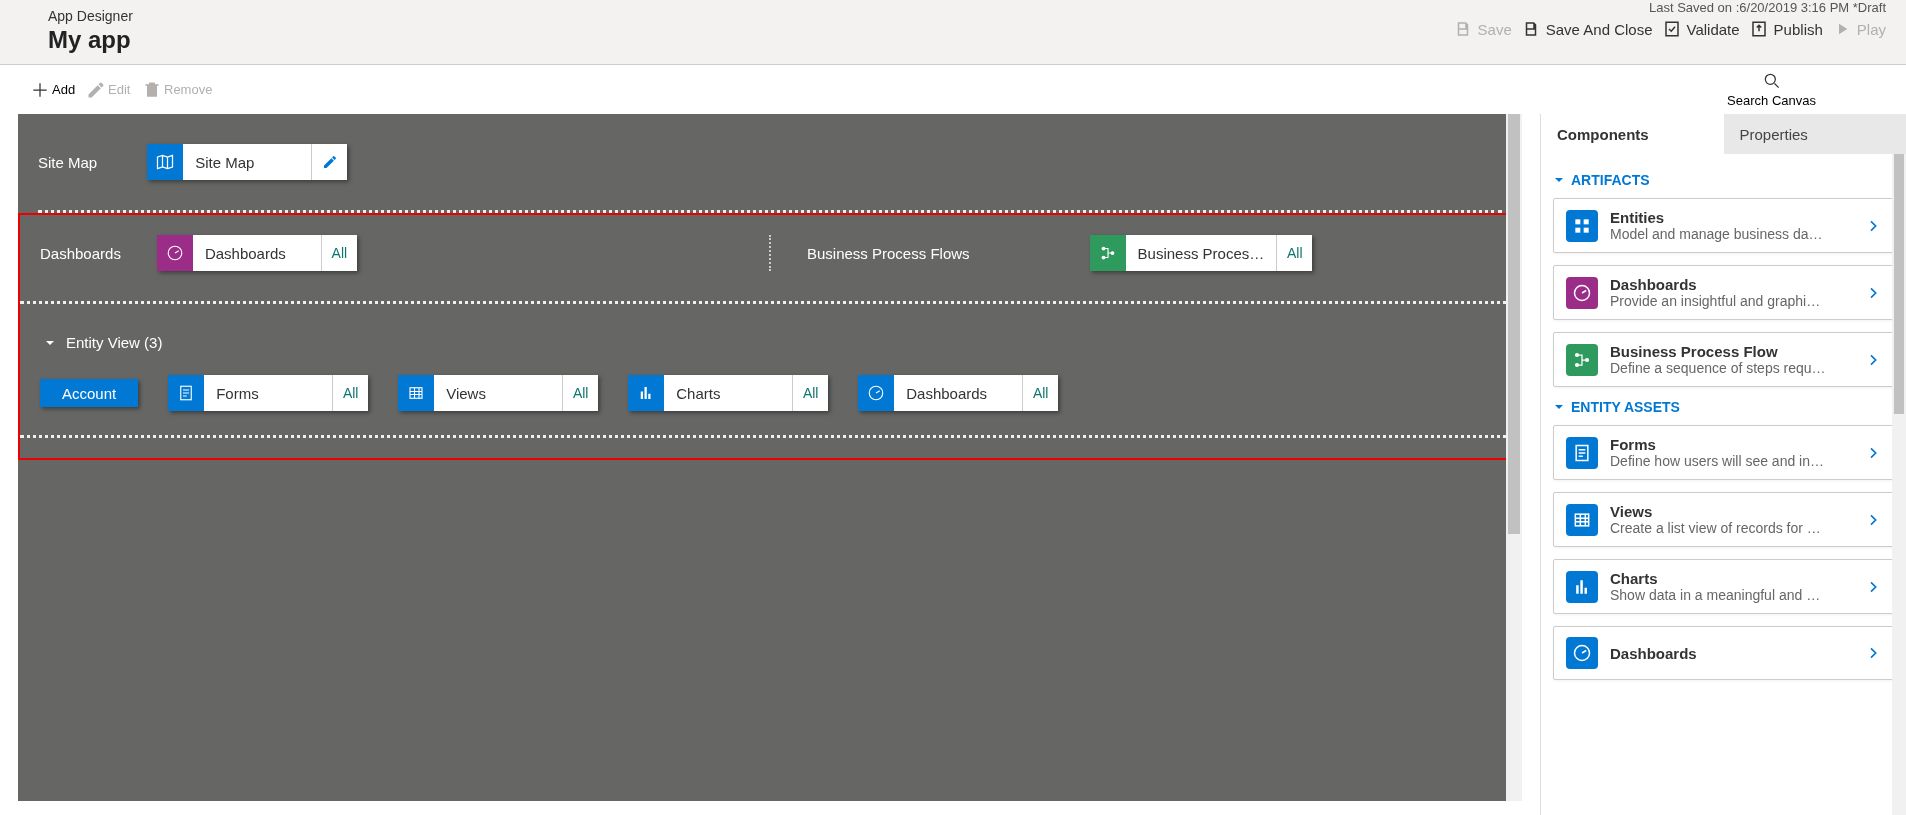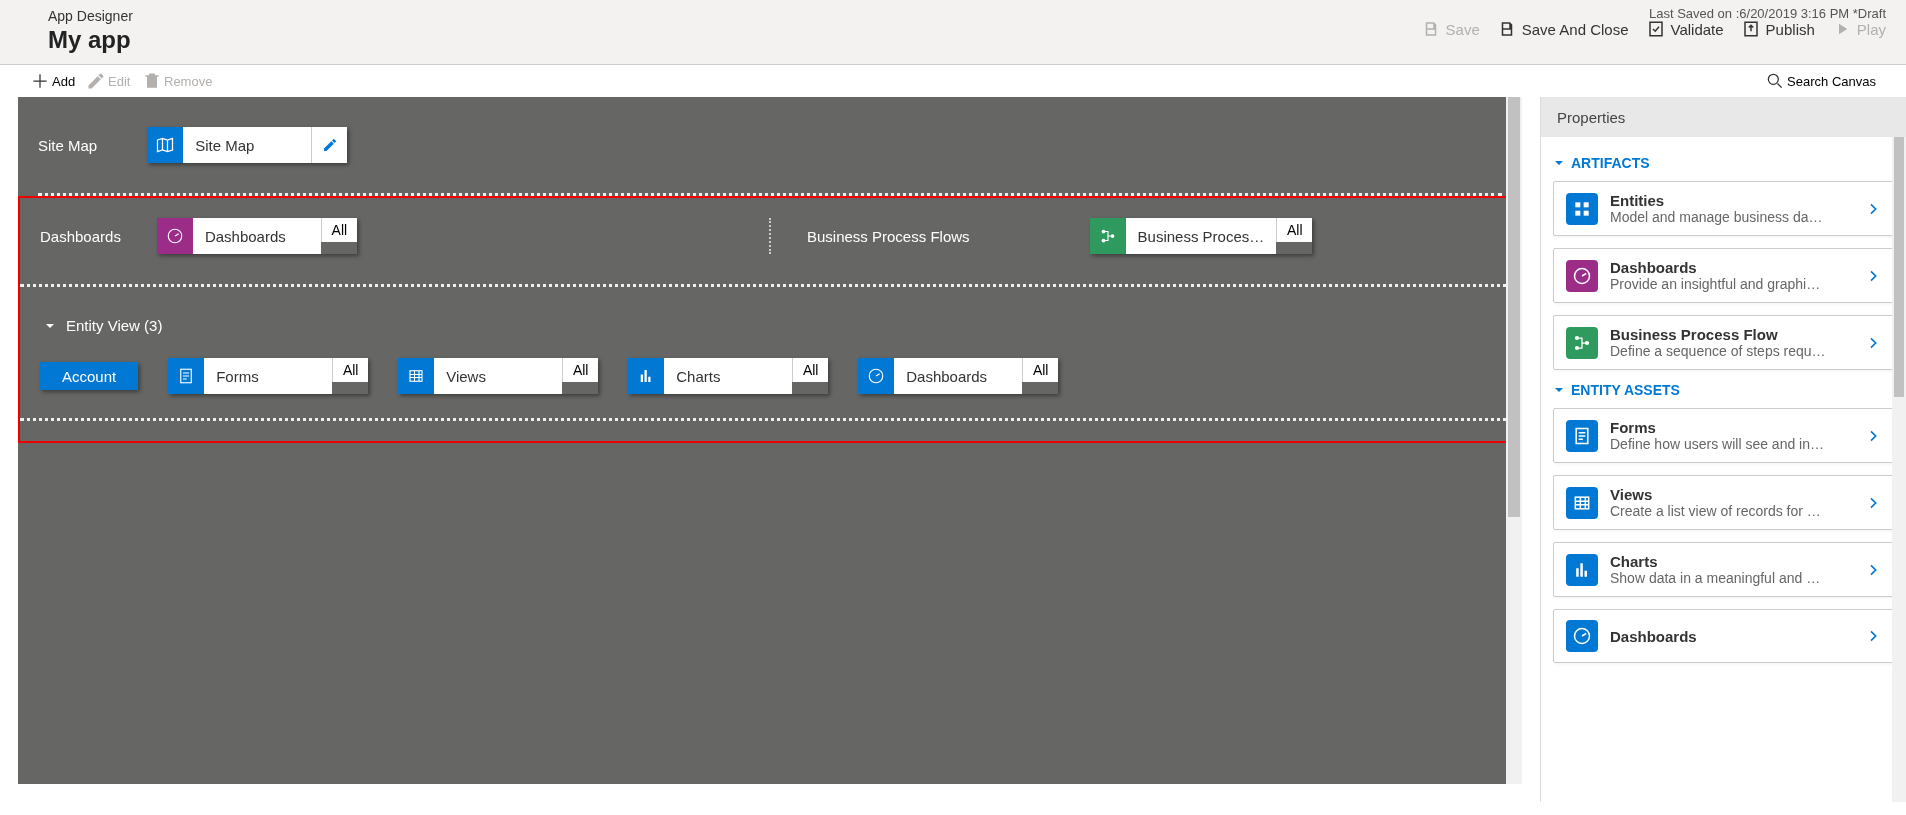--- a/index.html
+++ b/index.html
@@ -3,54 +3,54 @@
 <meta charset="utf-8">
 <style>
 * { box-sizing: border-box; margin: 0; padding: 0; font-family: "Segoe UI", sans-serif; }
 body { background: #fff; width: 1906px; height: 815px; overflow: hidden; }
 
 
 .header { background: #f3f2f1; border-bottom: 1px solid #ccc; padding: 8px 20px 10px; position: relative; }
 .header-top { display: flex; justify-content: space-between; align-items: flex-start; margin-left: 28px; }
 .app-designer-label { font-size: 14px; color: #333; }
 .app-title { font-size: 24px; font-weight: 700; color: #222; margin-top: 2px; }
-.last-saved { font-size: 13px; color: #555; position: absolute; right: 20px; top: 6px; }
-.header-actions { display: flex; gap: 18px; align-items: flex-start; margin-top: 12px; }
+.last-saved { font-size: 13px; color: #555; position: absolute; right: 20px; top: 0; }
+.header-actions { display: flex; gap: 10px; align-items: flex-start; margin-top: 12px; }
 .header-action { display: flex; align-items: center; gap: 6px; font-size: 15px; color: #333; cursor: pointer; }
 .header-action.disabled { color: #b3b0ad; cursor: default; }
 .header-action svg { width: 18px; height: 18px; }
 
 
 .toolbar { display: flex; align-items: center; padding: 6px 30px; }
 .tool { display: flex; flex-direction: row; align-items: center; gap: 2px; min-width: 56px; cursor: pointer; }
 .tool.disabled { color: #b3b0ad; cursor: default; }
 .tool-icon { width: 20px; height: 20px; color: inherit; }
 .tool-label { font-size: 13px; }
 .toolbar-spacer { flex: 1; }
-.search-canvas { display: flex; flex-direction: row; align-items: center; gap: 2px; cursor: pointer; }
+.search-canvas { display: flex; flex-direction: column; align-items: center; gap: 2px; cursor: pointer; margin-right: 60px; }
 
 
 .main { display: flex; height: calc(815px - 110px); }
 .canvas-wrap { flex: 1; position: relative; padding: 0 18px 18px; }
 .canvas { background: #666664; width: 100%; height: 100%; position: relative; overflow: hidden; }
 .scroll-track { position: absolute; right: 0; top: 0; bottom: 0; width: 16px; background: #f1f1f1; }
 .scroll-thumb { position: absolute; left: 2px; right: 2px; top: 0; height: 420px; background: #c1c1c1; }
 
 
 .canvas-row { padding: 30px 20px; }
 .sitemap-row { display: flex; align-items: center; gap: 50px; }
 .row-title { color: #fff; font-size: 15px; }
 .tile-group { display: flex; box-shadow: 2px 2px 4px rgba(0,0,0,.4); }
 .tile-icon { width: 36px; height: 36px; display: flex; align-items: center; justify-content: center; color: #fff; }
 .tile-icon.blue { background: #0078d4; }
 .tile-icon.purple { background: #9b2d89; }
 .tile-icon.green { background: #2e9a5e; }
 .tile-label { background: #fff; height: 36px; display: flex; align-items: center; padding: 0 12px; font-size: 15px; color: #333; min-width: 128px; white-space: nowrap; overflow: hidden; text-overflow: ellipsis; }
 .tile-edit { background: #fff; border-left: 1px solid #ccc; width: 36px; height: 36px; display: flex; align-items: center; justify-content: center; color: #0078d4; }
-.tile-all { background: #fff; border-left: 1px solid #ccc; width: 36px; height: 24px; display: flex; align-items: center; justify-content: center; font-size: 14px; color: #000000; }
+.tile-all { background: #fff; border-left: 1px solid #ccc; width: 36px; height: 36px; display: flex; align-items: center; justify-content: center; font-size: 14px; color: #0f766e; }
 
 .dashed-hr { border: none; border-top: 3px dotted #fff; opacity: .9; margin: 0 20px; }
 
 .highlight-box { border: 2px solid #e00; margin: 0 0; padding: 20px 20px; }
 .db-bp-row { display: flex; align-items: center; gap: 36px; }
 .db-section { display: flex; align-items: center; gap: 36px; flex: 1; }
 .bp-section { display: flex; align-items: center; gap: 120px; flex: 1; border-left: 2px dotted #ccc; padding-left: 36px; }
 
 .entity-header { display: flex; align-items: center; gap: 10px; color: #fff; font-size: 15px; margin: 30px 0 24px 4px; }
 .entity-row { display: flex; gap: 30px; align-items: center; }
@@ -266,20 +266,21 @@
       </div>
 
       <div class="scroll-track">
         <div class="scroll-thumb"></div>
       </div>
     </div>
   </div>
 
   <div class="right-panel">
     <div class="panel-tabs">
+      <div class="panel-tab active">Components</div>
       <div class="panel-tab inactive">Properties</div>
     </div>
     <div class="panel-body">
       <div class="artifact-header">
         <svg width="12" height="12" viewBox="0 0 24 24">
             <path fill="#0078d4" d="M4 8l8 8 8-8z"></path>
           </svg>
         <span>ARTIFACTS</span>
       </div>
       <div id="artifacts-list">

